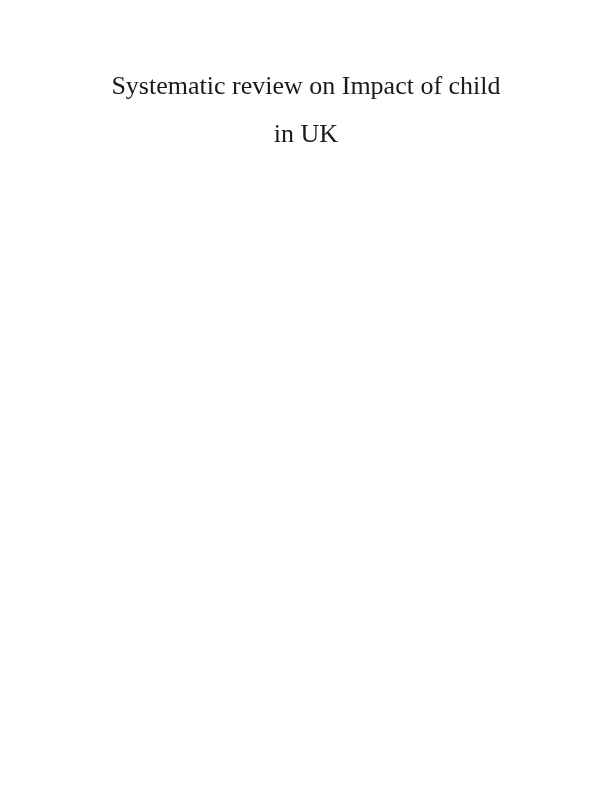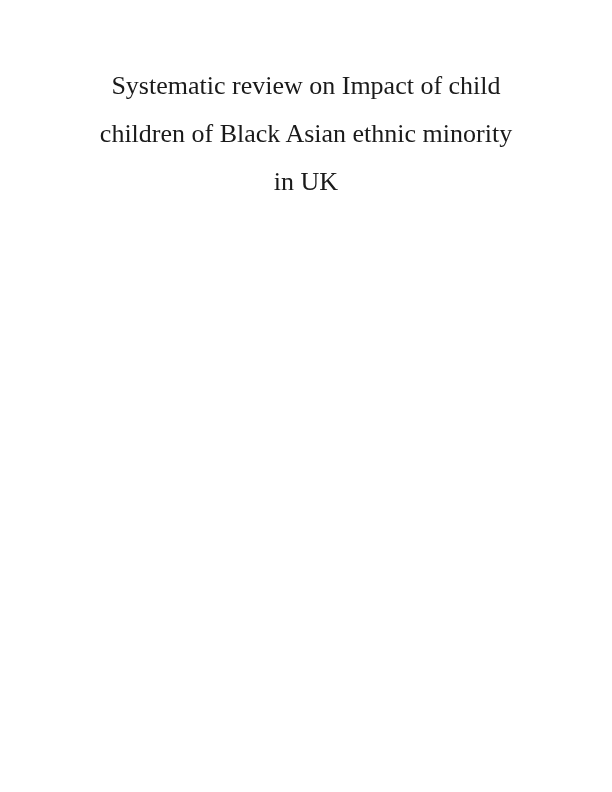--- a/index.html
+++ b/index.html
@@ -31,16 +31,15 @@
     display: block;
     white-space: nowrap;
   }
 </style>
 </head>
 <body>
 
 <div class="page">
   <div class="title-block">
     <span class="title-line">Systematic review on Impact of child</span>
-    <span class="title-line">children of Black Asian ethnic minority</span>
     <span class="title-line">in UK</span>
   </div>
 </div>
 
 </body></html>

